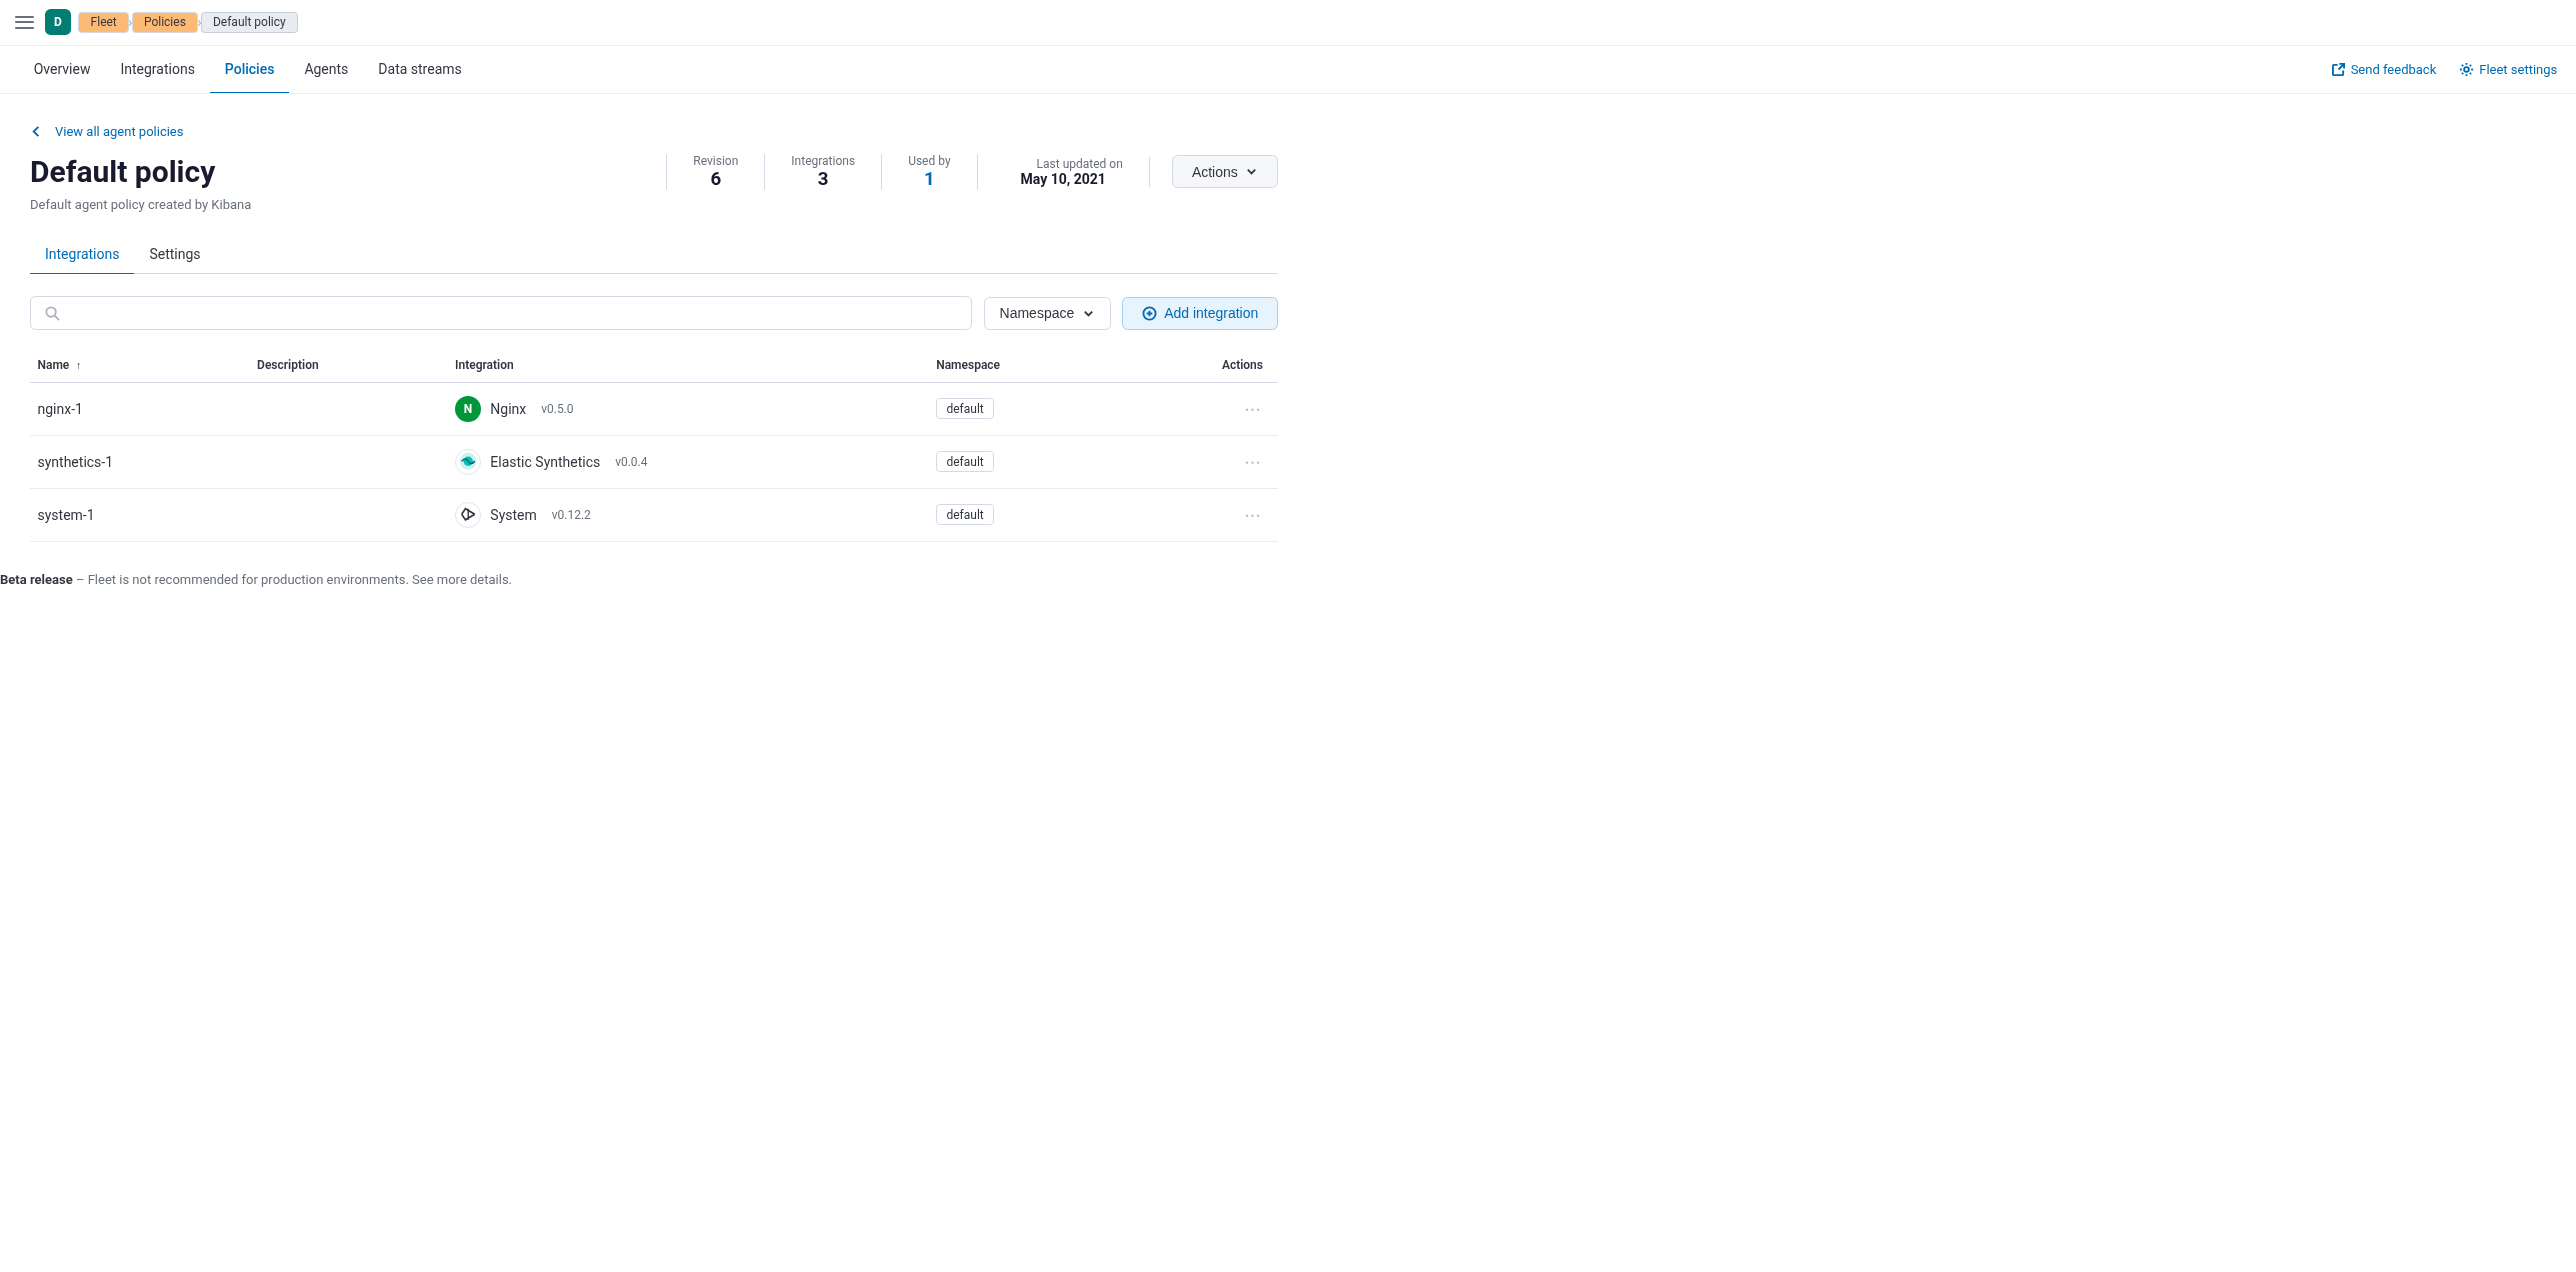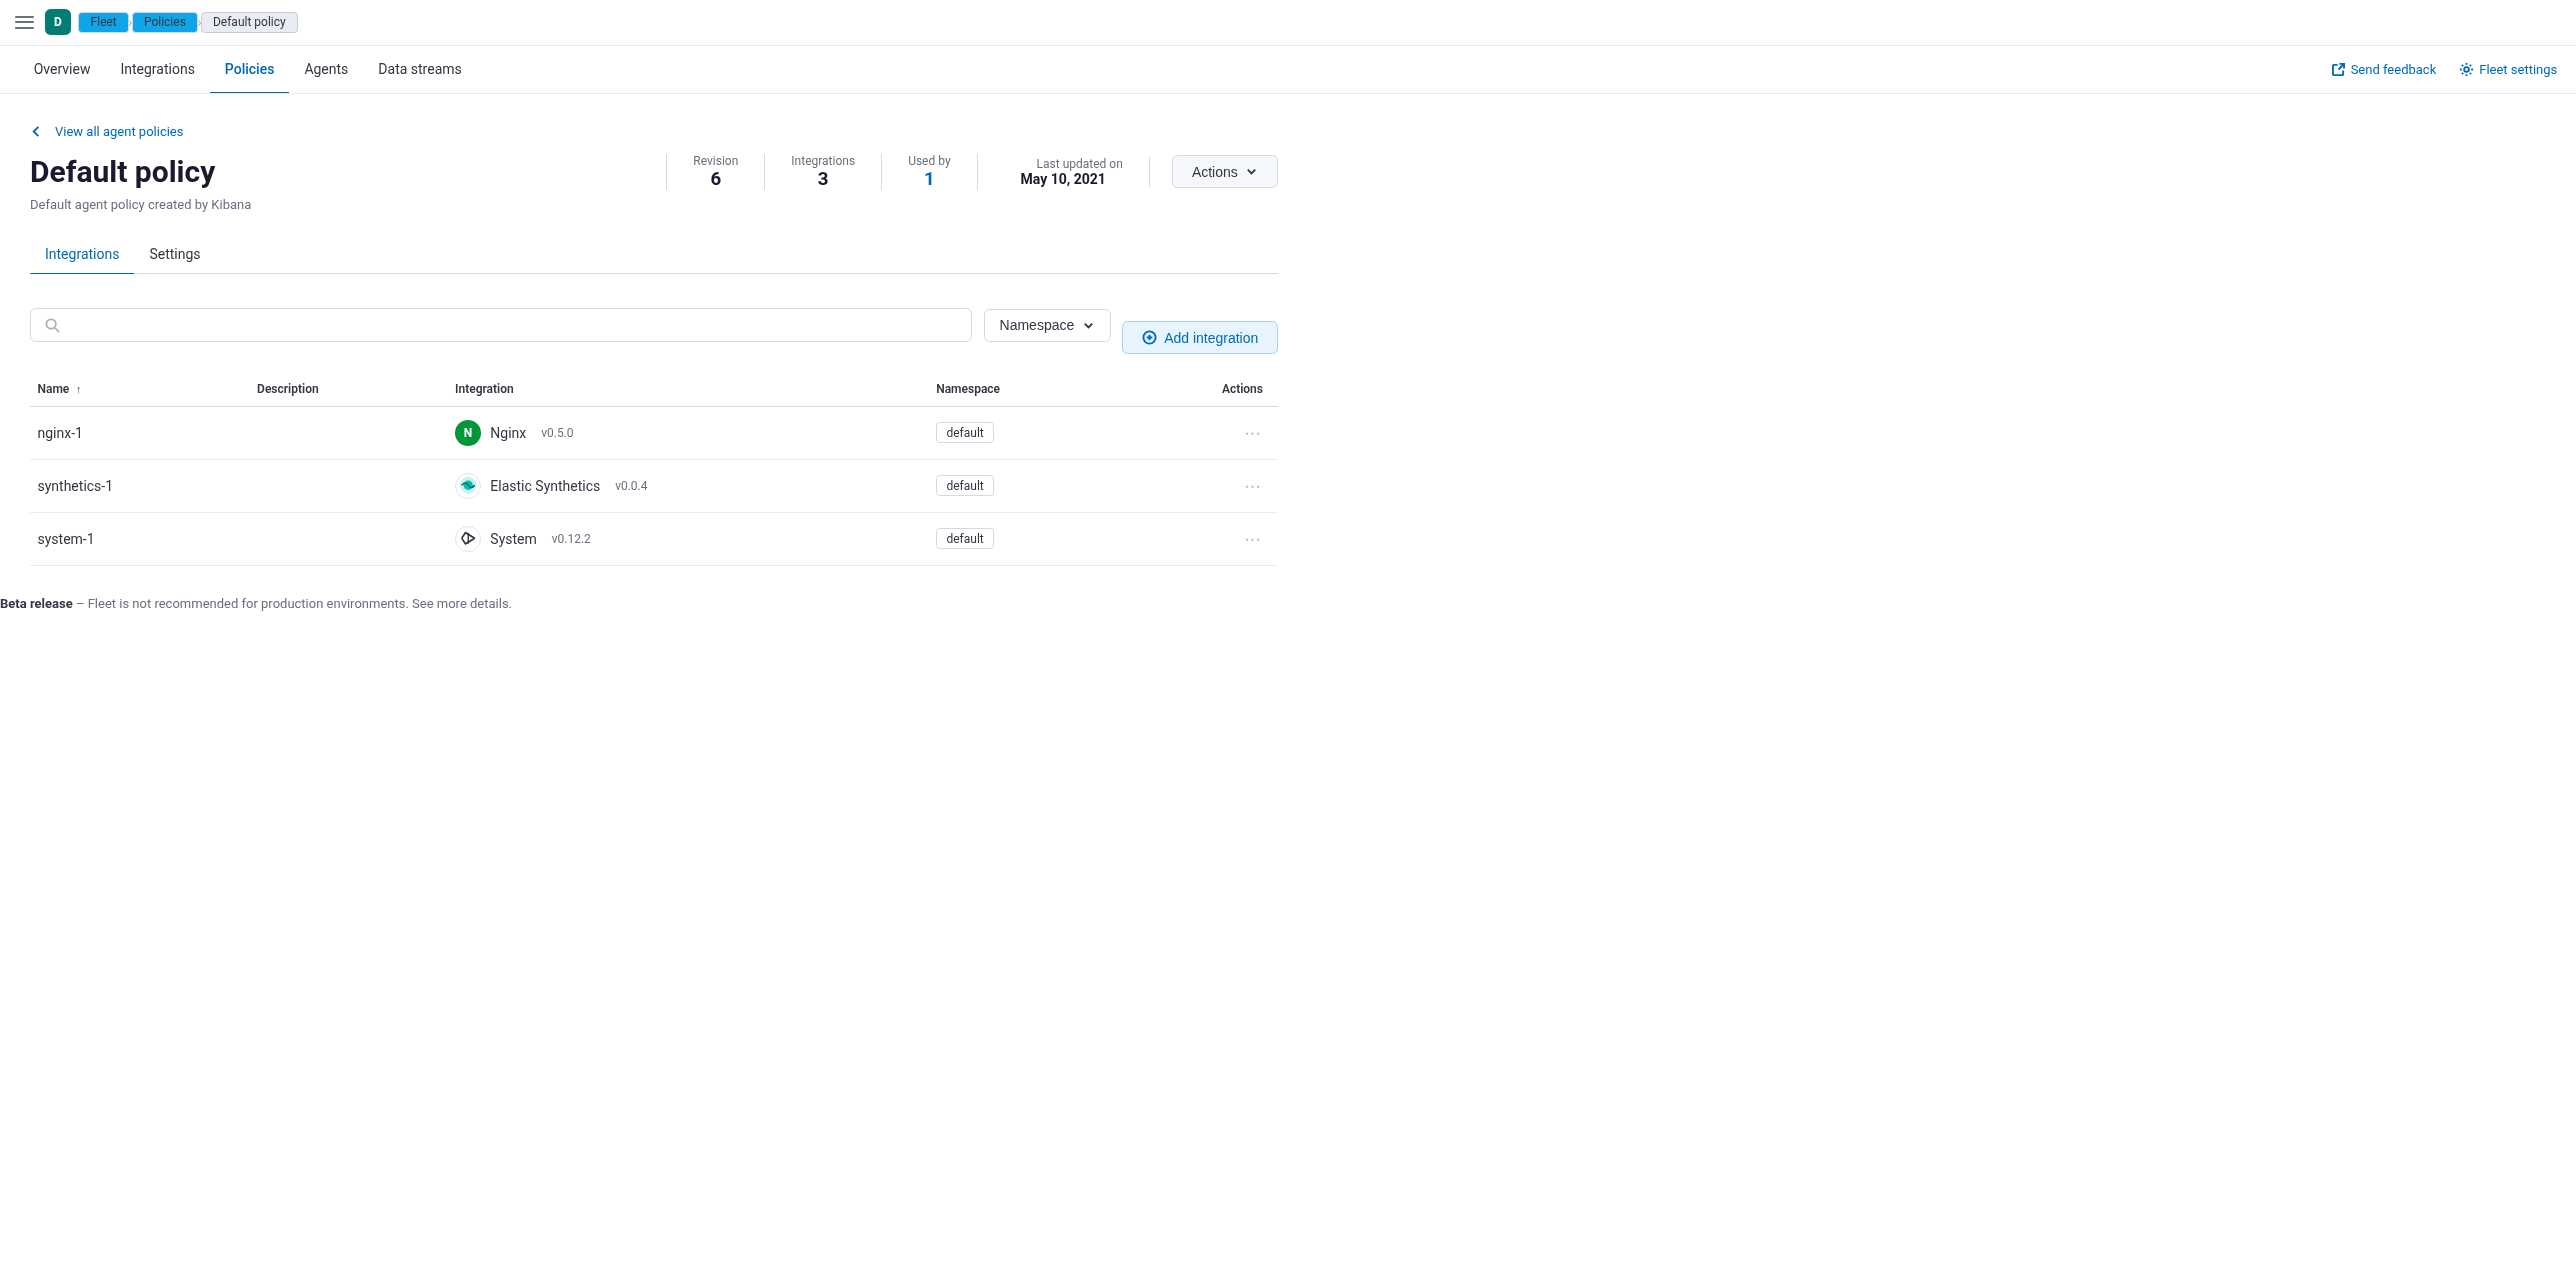--- a/index.html
+++ b/index.html
@@ -49,21 +49,21 @@
     .breadcrumb {
       display: flex;
       align-items: center;
       gap: 0;
     }
     .breadcrumb-item {
       display: flex;
       align-items: center;
       padding: 2.8px 11.2px;
       border: 0.9px solid #d3dae6;
-      background: #0ea5e9;
+      background: #fdba74;
       border-radius: 3.7px;
       font-size: 12px;
       color: #343741;
       cursor: pointer;
     }
     .breadcrumb-item.active {
       background: #e9edf2;
       border-color: #c5cdd8;
     }
     .breadcrumb-arrow {
@@ -269,21 +269,20 @@
       gap: 7.5px;
       padding: 7.5px 18.7px;
       background: #e8f4fd;
       border: 0.9px solid #a8cfed;
       border-radius: 5.6px;
       font-size: 14px;
       cursor: pointer;
       color: #006bb4;
       white-space: nowrap;
       font-weight: 400;
-      margin-top: 25px;
     }
 
     
     .table {
       width: 100%;
       border-collapse: collapse;
     }
     .table th {
       text-align: left;
       font-weight: 600;

